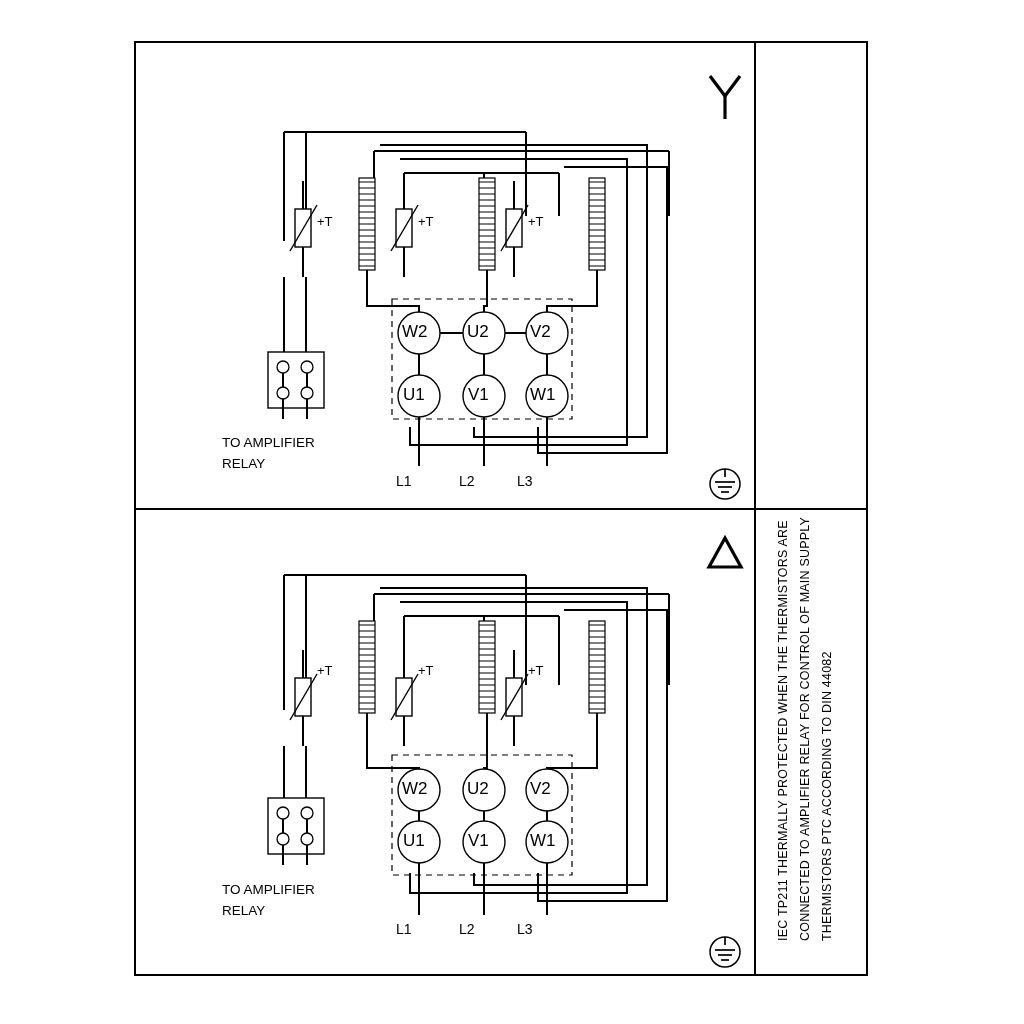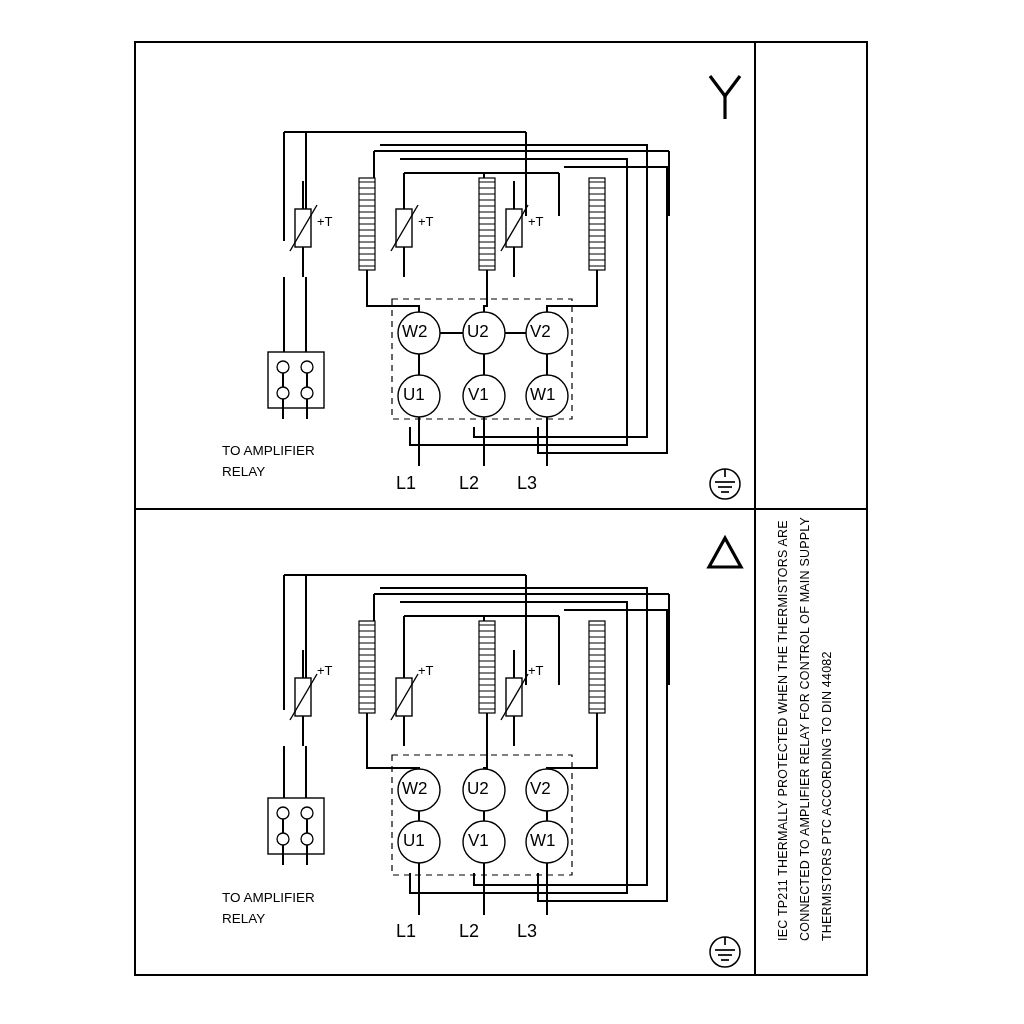--- a/index.html
+++ b/index.html
@@ -54,22 +54,22 @@
     white-space: nowrap;
     font-size: 12.5px;
     letter-spacing: 0.2px;
     color: #000;
   }
   .lbl {
     color: #000;
     font-size: 13px;
     white-space: nowrap;
   }
-  .lbl-phase { font-size: 18px; }
-  .lbl-amp { font-size: 13.5px; line-height: 21px; margin-top: 8px; }
+  .lbl-phase { font-size: 14px; }
+  .lbl-amp { font-size: 13.5px; line-height: 21px; }
   .lbl-t { font-size: 13px; }
 </style>
 </head>
 <body>
 
 <div id="page">
 
   <div class="abs sheet-border"></div>
   <div class="abs divider-h"></div>
   <div class="abs divider-v"></div>

